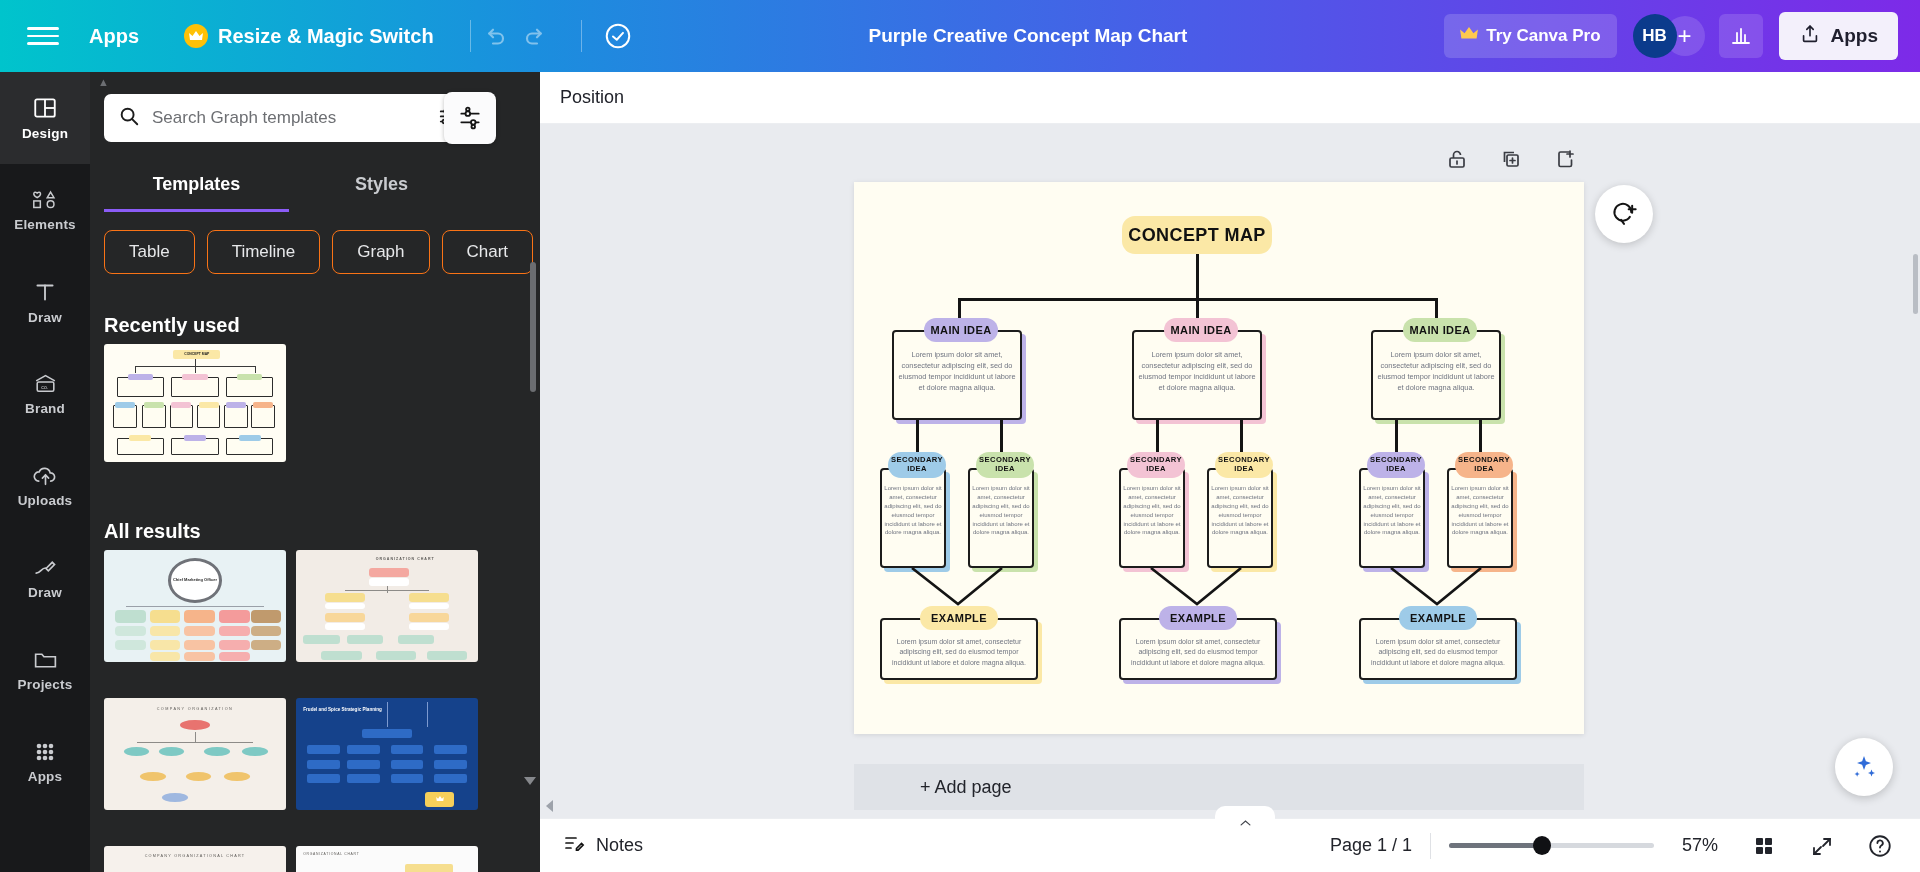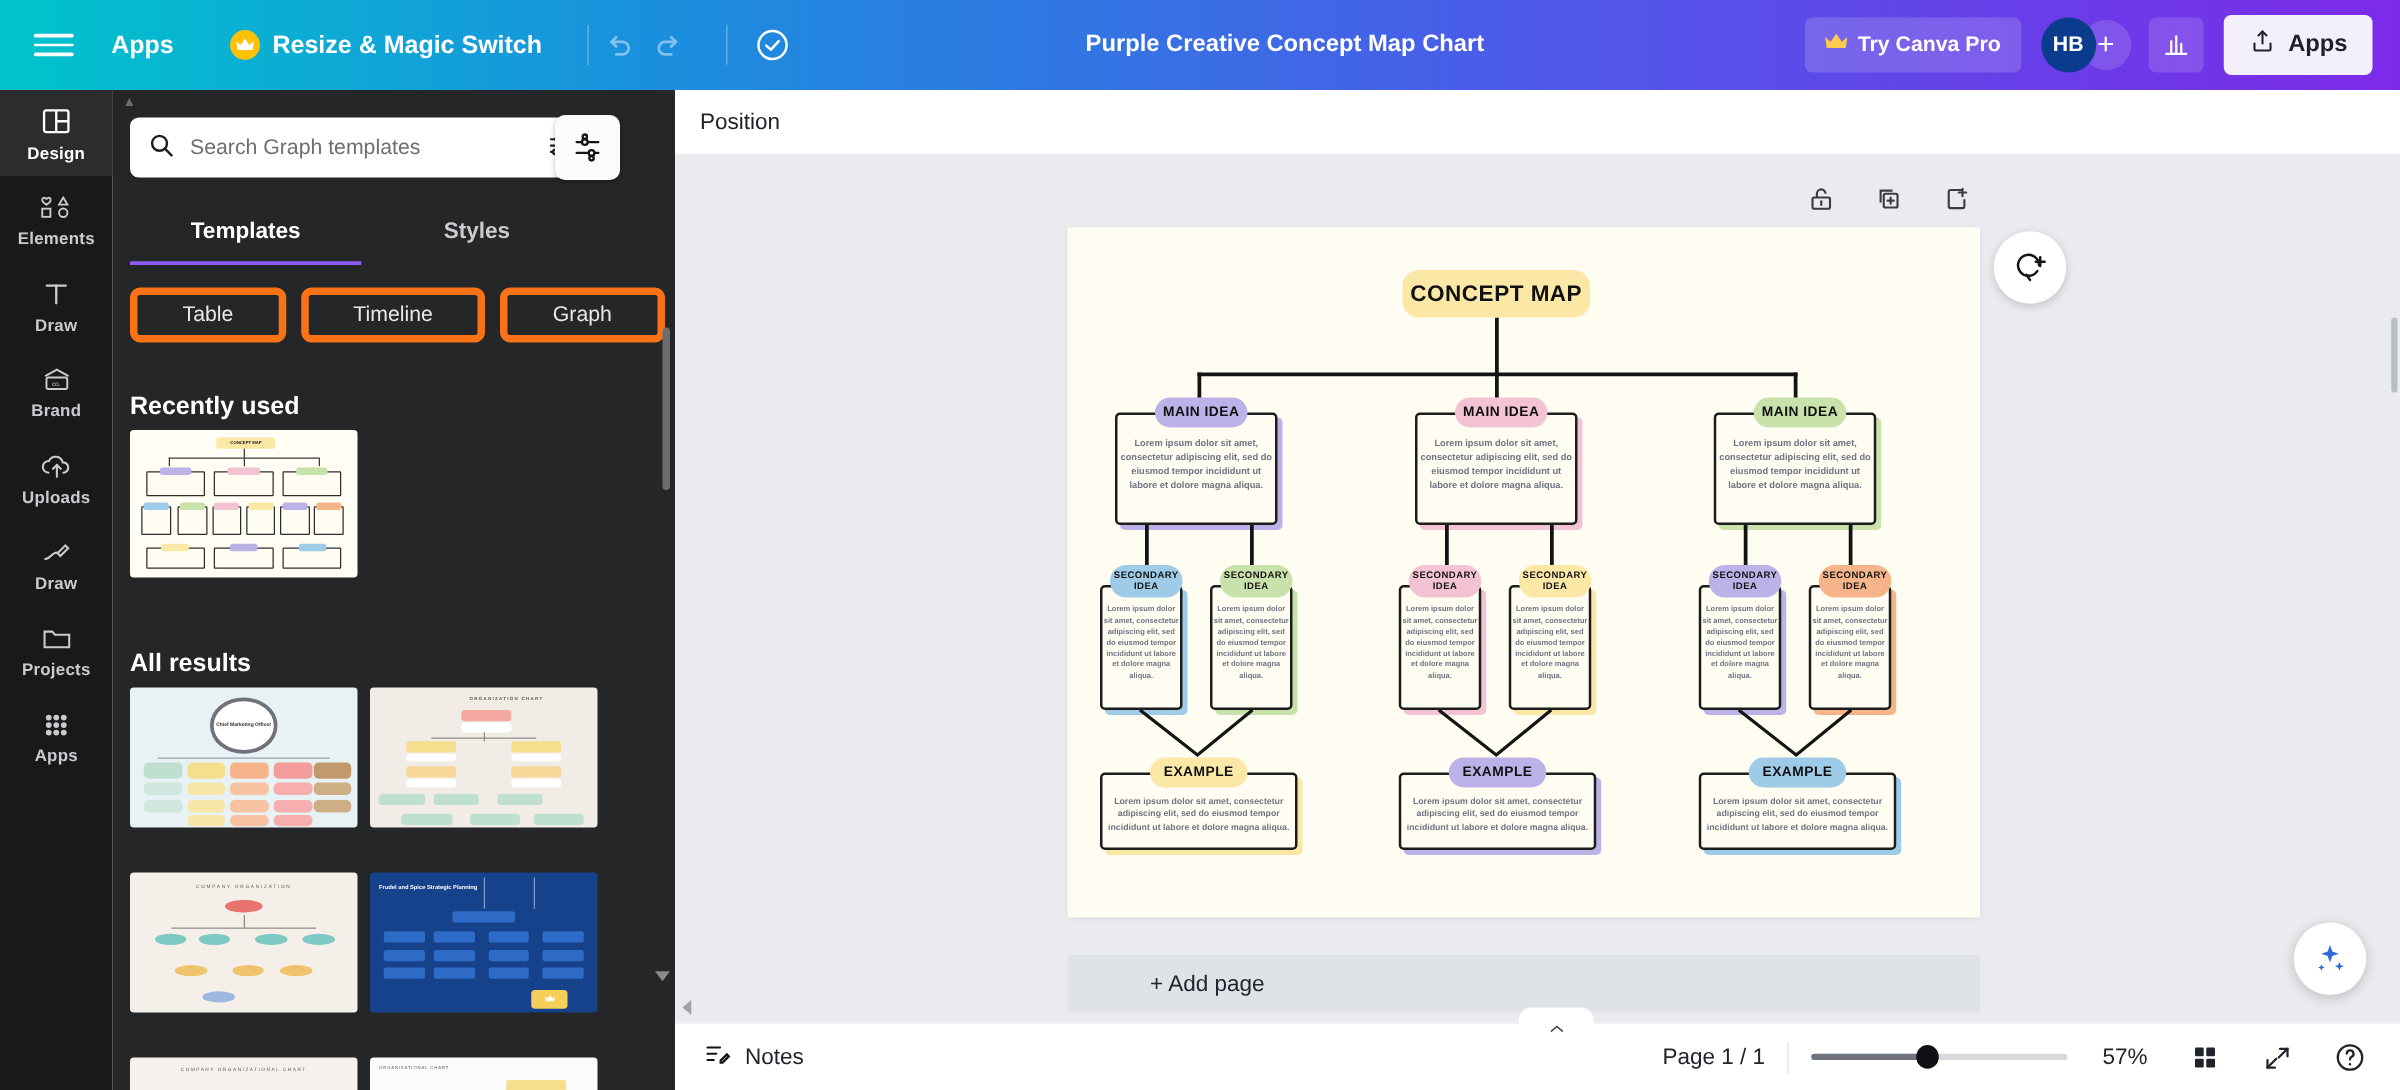--- a/index.html
+++ b/index.html
@@ -36,37 +36,37 @@
   .avatar-plus{ width:40px;height:40px;border-radius:50%;background:rgba(255,255,255,.14);
     margin-left:-12px;display:flex;align-items:center;justify-content:center;font-size:24px;font-weight:300;}
   .tb-ico2{ width:44px;height:44px;margin-left:14px;border-radius:6px;background:rgba(255,255,255,.14);
     display:flex;align-items:center;justify-content:center;cursor:pointer;}
   .share-btn{ margin-left:16px;margin-right:22px;height:48px;padding:0 20px;border-radius:6px;
     background:#f3f0fb;color:#1f1f2e;font-size:19px;font-weight:700;
     display:flex;align-items:center;gap:10px;cursor:pointer;}
 
   
   #rail{ position:absolute;left:0;top:72px;width:90px;height:800px;background:#18191b;}
-  .rail-item{ height:69px;display:flex;flex-direction:column;align-items:center;justify-content:center;
+  .rail-item{ height:92px;display:flex;flex-direction:column;align-items:center;justify-content:center;
     gap:5px;color:#c9cbcf;cursor:pointer;}
   .rail-item.active{ background:#2b2c2e;color:#fff;}
   .rail-label{ font-size:13.5px;font-weight:700;letter-spacing:.2px;}
 
   
   #panel{ position:absolute;left:90px;top:72px;width:450px;height:800px;background:#252627;overflow:hidden;}
   .panel-collapse{position:absolute;left:8px;top:4px;color:#6c6e72;font-size:11px;}
   .search-row{ position:absolute;left:14px;top:22px;width:370px;height:48px;background:#fff;border-radius:7px;
     display:flex;align-items:center;padding:0 14px;gap:12px;}
   .search-row input{ border:none;outline:none;flex:1;font-size:17px;color:#2b2b2b;font-family:inherit;}
   .search-row input::placeholder{color:#6d6f73;}
   .tabs{ position:absolute;left:14px;top:92px;width:370px;display:flex;}
   .tab{ flex:1;text-align:center;padding:10px 0 14px;color:#c9cbcf;font-size:18px;font-weight:700;cursor:pointer;}
   .tab.active{ color:#fff;border-bottom:3px solid #8b5cf6;}
   .chips{ position:absolute;left:14px;top:158px;display:flex;gap:12px;align-items:center;}
-  .chip{ height:44px;padding:0 36px;border:6px solid #f97316;border-radius:8px;color:#e7e8ea;
+  .chip{ height:44px;padding:0 24px;border:1px solid #f97316;border-radius:8px;color:#e7e8ea;
     font-size:17px;display:flex;align-items:center;cursor:pointer;background:transparent;}
   .chip-next{ width:30px;height:44px;display:flex;align-items:center;justify-content:center;color:#d8d9db;cursor:pointer;}
   .sec-title{ position:absolute;left:14px;color:#fff;font-size:20px;font-weight:700;}
   .thumb{ position:absolute;border-radius:3px;overflow:hidden;cursor:pointer;background:#fff;}
   .panel-scroll{ position:absolute;right:4px;top:190px;width:6px;height:130px;background:#6b6d71;border-radius:3px;}
   .panel-scroll2{ position:absolute;right:4px;top:705px;width:0;height:0;
     border-left:6px solid transparent;border-right:6px solid transparent;border-top:8px solid #86888c;}
   .panel-handle{position:absolute;left:540px;top:400px;width:16px;height:56px;background:#252627;
     border-radius:0 10px 10px 0;display:flex;align-items:center;justify-content:center;color:#b9babd;font-size:12px;cursor:pointer;}
 
@@ -101,21 +101,21 @@
   .page-chev{ position:absolute;left:1215px;top:806px;width:60px;height:22px;background:#fff;
      border-radius:10px 10px 0 0;display:flex;align-items:flex-end;justify-content:center;
      font-size:14px;color:#42454c;z-index:7;cursor:pointer;}
   .vscroll{ position:absolute;right:2px;top:130px;width:5px;height:60px;background:#b9bdc4;border-radius:3px;}
   .hscroll-l{ position:absolute;left:546px;top:800px;width:0;height:0;
      border-top:6px solid transparent;border-bottom:6px solid transparent;border-right:7px solid #9da2aa;}
   .cap{ position:absolute; border-radius:13px; display:flex;align-items:center;justify-content:center;
      text-align:center; font-weight:800; color:#111; letter-spacing:.4px; line-height:1.15; z-index:3;}
   .bbox{ position:absolute; background:#fffdf2; border:2.4px solid #1c1c1c; border-radius:4px; z-index:2;}
   .bshadow{ position:absolute; border-radius:4px; z-index:1;}
-  .btxt{ position:absolute; text-align:center; color:#6f7480; line-height:1.48; z-index:4;font-weight:bold;}
+  .btxt{ position:absolute; text-align:center; color:#6f7480; line-height:1.48; z-index:4;}
   .ln{ position:absolute; background:#141414; z-index:1;}
 
   
   #bottom{ position:absolute;left:540px;top:818px;width:1380px;height:54px;background:#fff;
      border-top:1px solid #eceef1;display:flex;align-items:center;}
   .notes{ margin-left:22px;display:flex;align-items:center;gap:10px;cursor:pointer;font-size:18px;color:#22242b;}
   .b-spacer{flex:1;}
   .pageno{ font-size:18px;color:#22242b;}
   .bsep{ width:1px;height:26px;background:#dfe1e5;margin:0 18px;}
   .slider{ width:205px;height:5px;background:#d6d9de;border-radius:3px;position:relative;cursor:pointer;}

